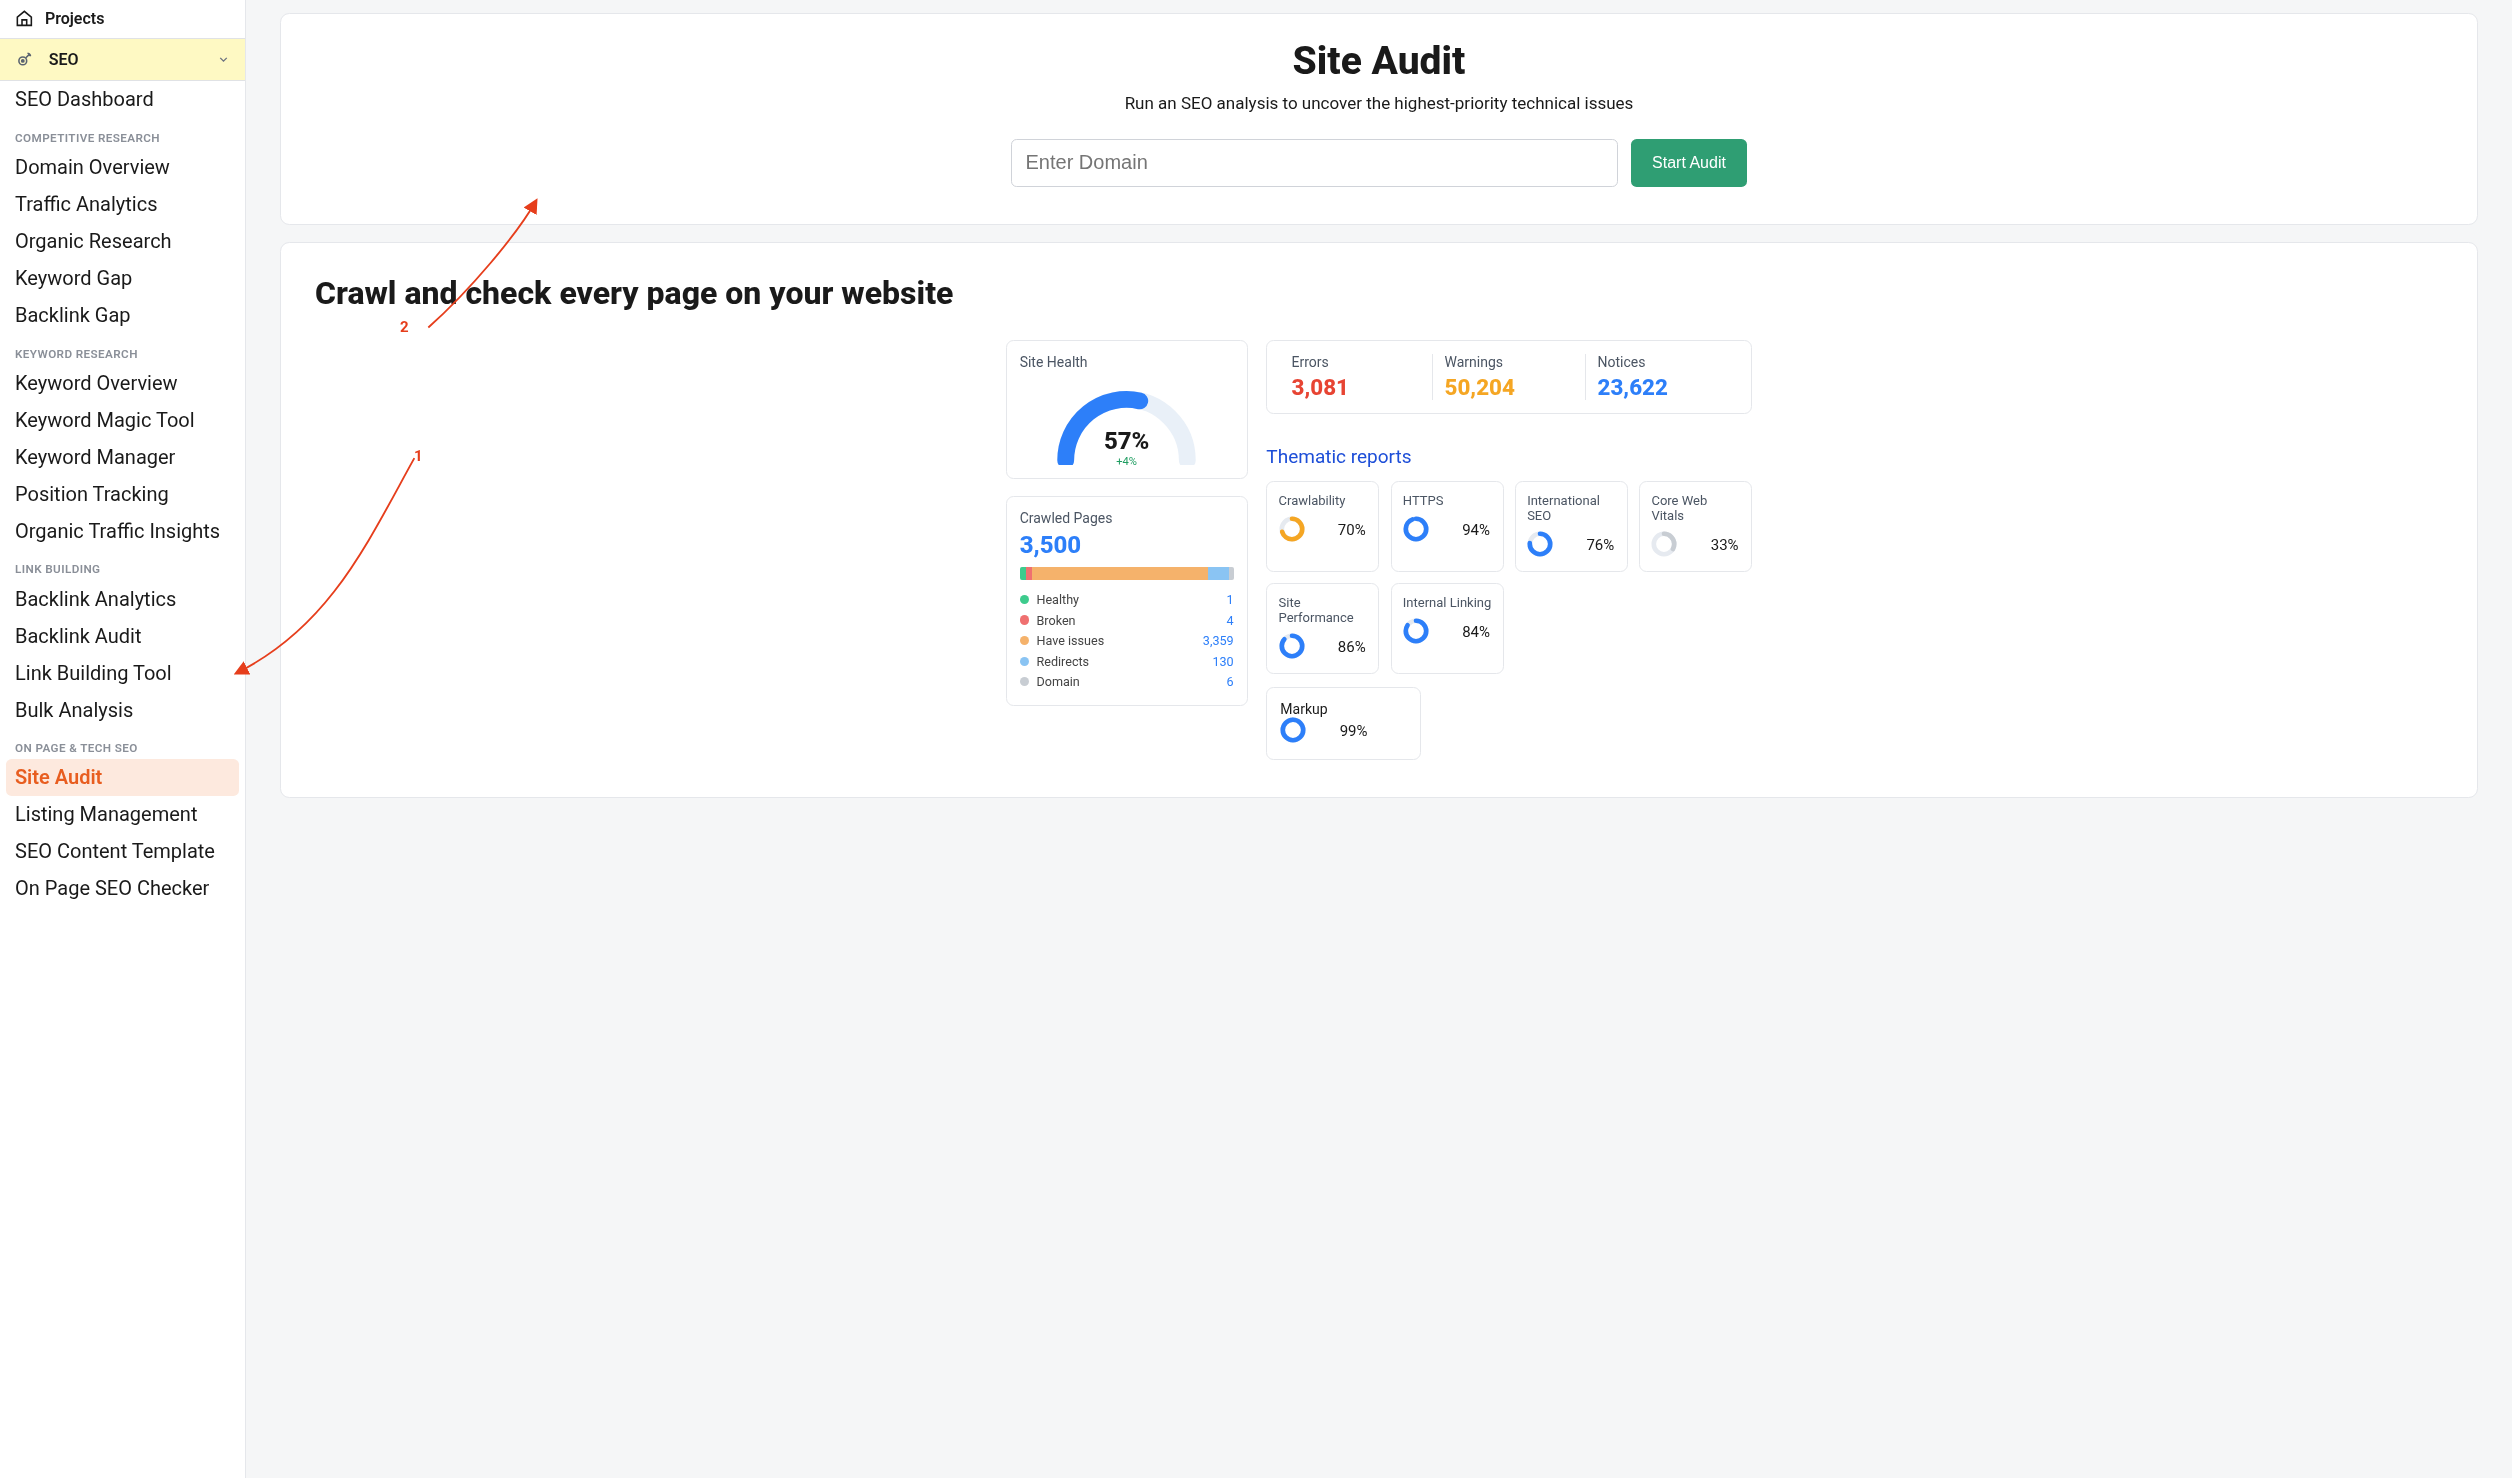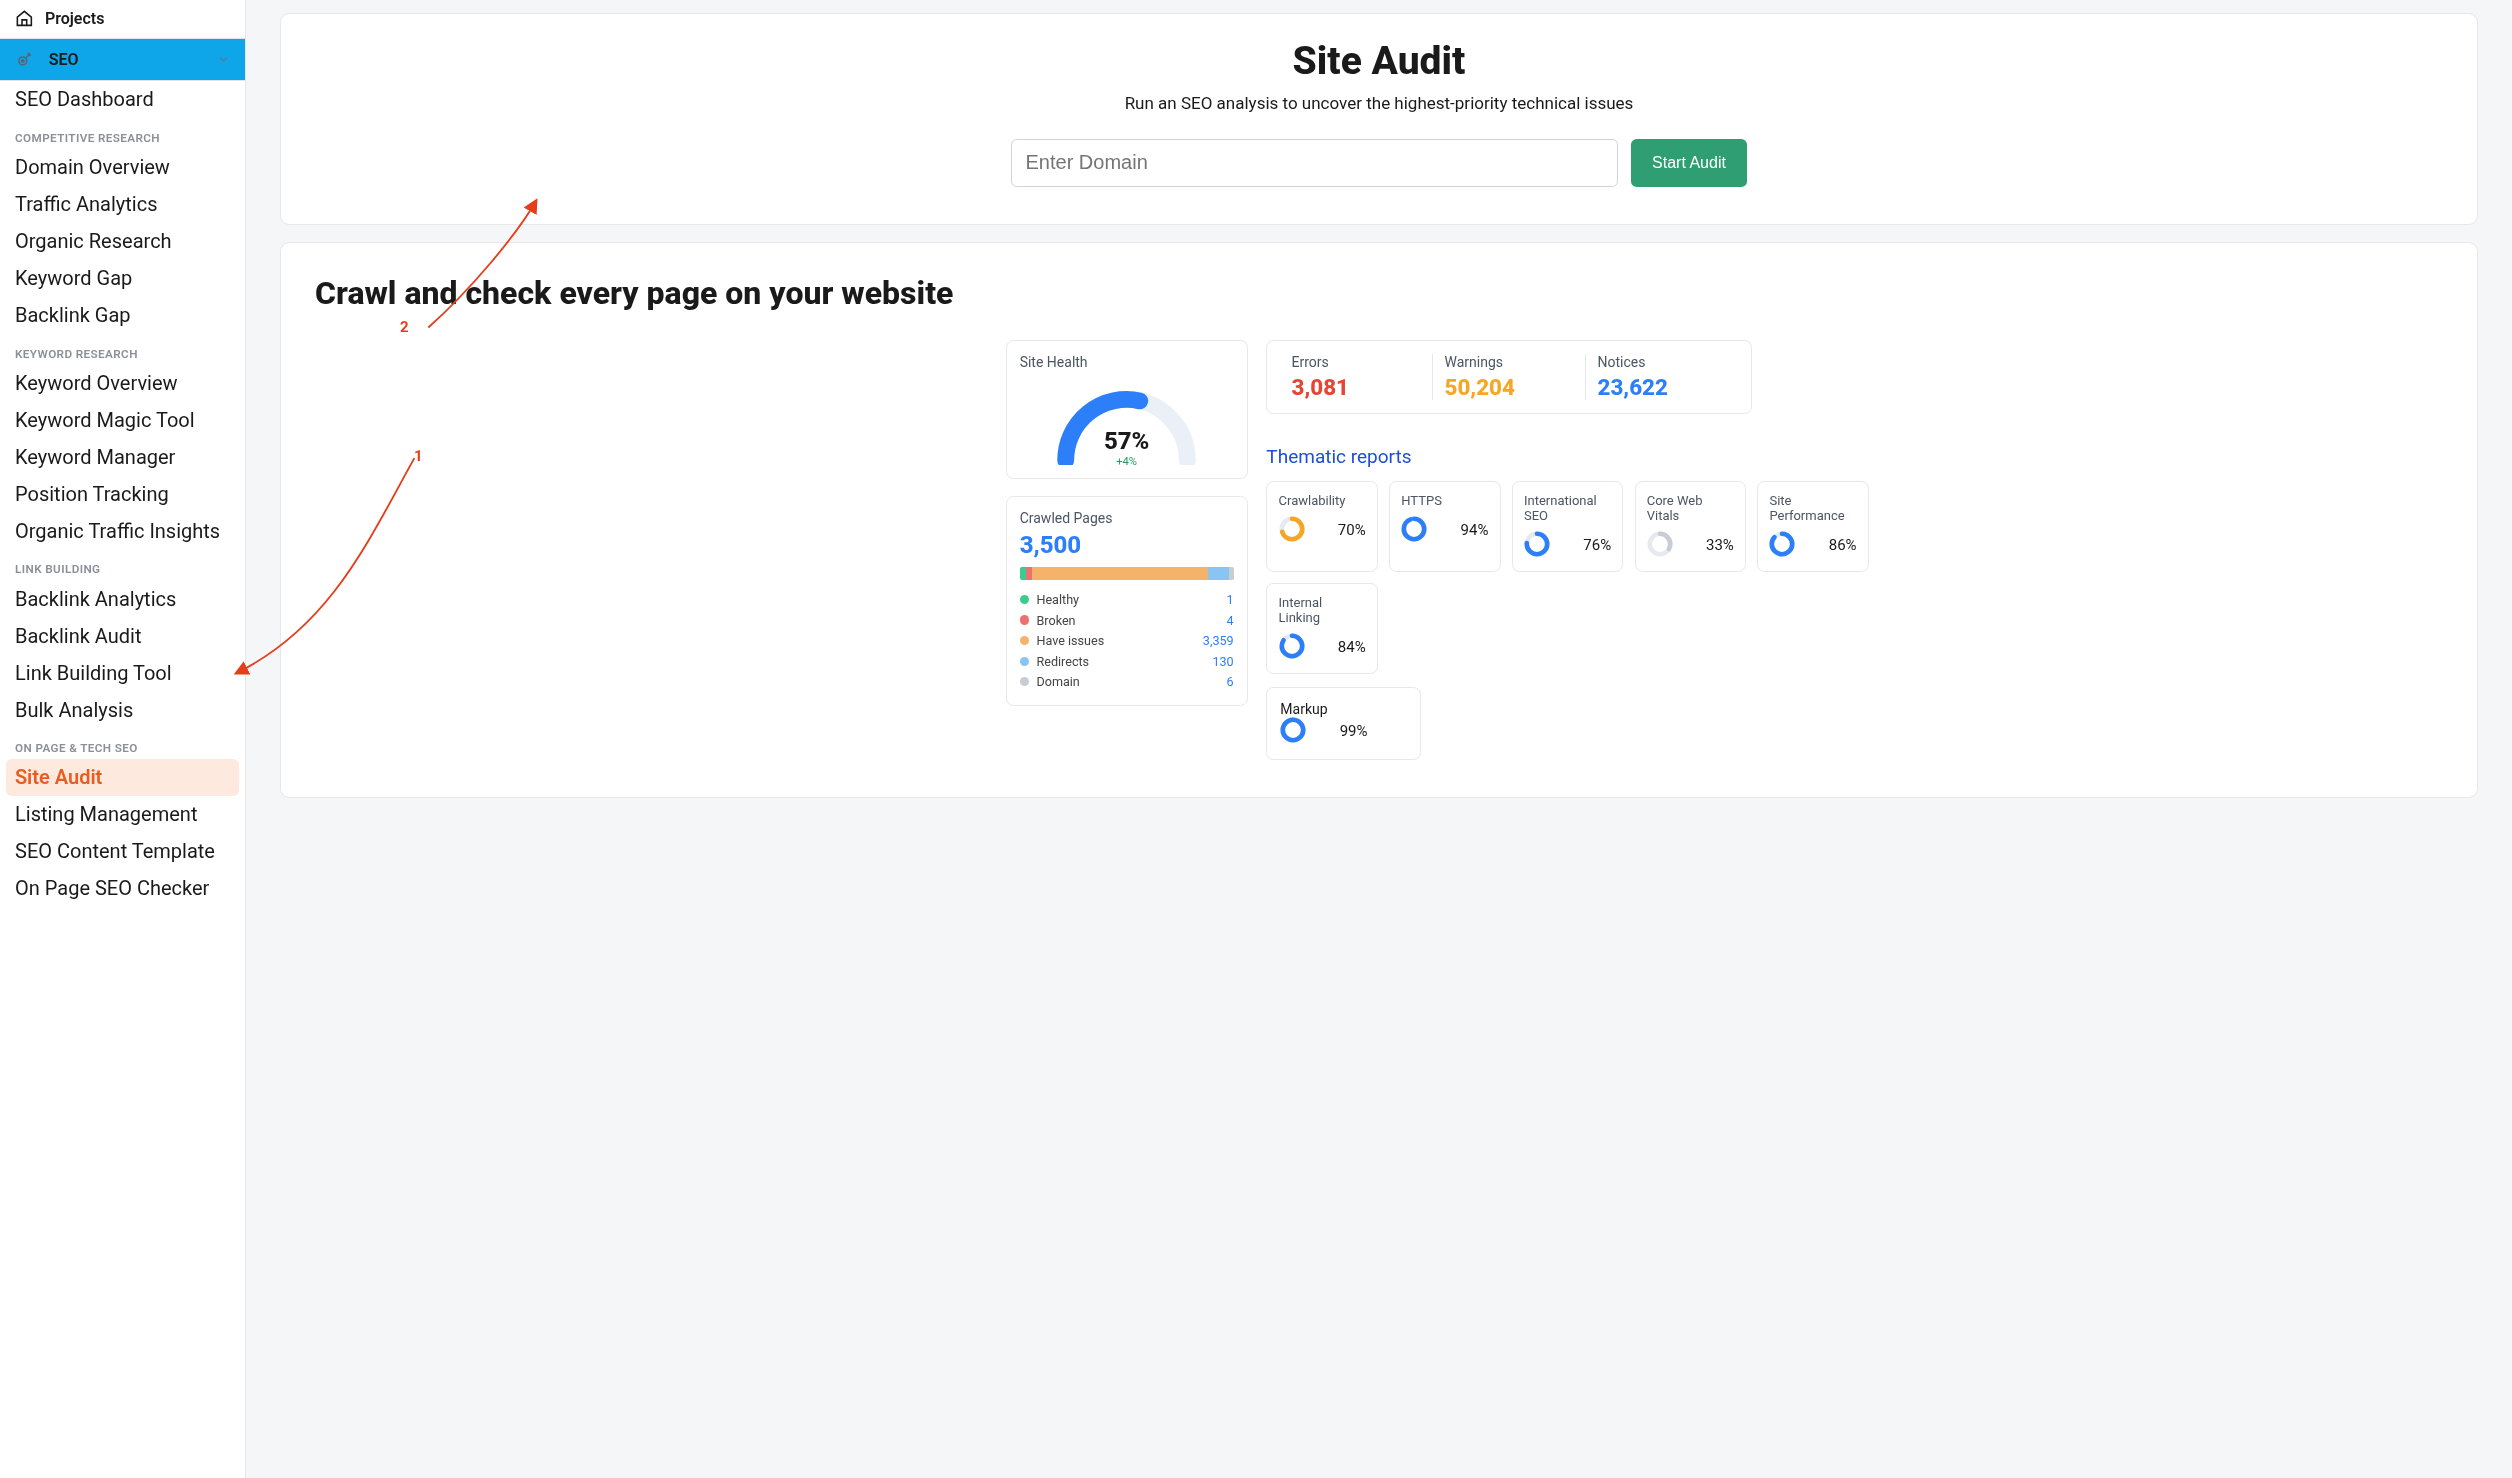--- a/index.html
+++ b/index.html
@@ -26,21 +26,21 @@
   padding: 9.3px 15px;
   font-size: 16px;
   font-weight: 600;
 }
 .side-top svg { width: 18.7px; height: 18.7px; }
 .side-expand {
   display: flex;
   align-items: center;
   justify-content: space-between;
   padding: 11.2px 15px;
-  background: #0ea5e9;
+  background: #fef9c3;
   border-top: 0.9px solid #e0e2e5;
   border-bottom: 0.9px solid #e0e2e5;
   font-size: 16px;
   font-weight: 600;
   cursor: pointer;
 }
 .side-expand .seo-left { display: flex; align-items: center; gap: 15px; }
 .side-expand svg.target { width: 18.7px; height: 18.7px; }
 .chev { width: 13px; height: 13px; stroke: #6b7280; }
 .side-item {
@@ -165,21 +165,21 @@
 .trio { display: flex; }
 .trio > div { flex: 1; padding: 0 11.2px; }
 .trio > div + div { border-left: 0.9px solid #e5e7eb; }
 .trio .cap { font-size: 14px; color: #4b5563; margin-bottom: 3.7px; }
 .trio .num { font-size: 22.4px; font-weight: 800; }
 .num-red { color: #e74433; }
 .num-orange { color: #f5a623; }
 .num-blue { color: #2d7ff9; }
 
 .thematic-label { font-size: 19px; color: #1d4ed8; margin-top: 18px; }
-.theme-grid { display: grid; grid-template-columns: repeat(5, 1fr); gap: 11.2px; }
+.theme-grid { display: grid; grid-template-columns: repeat(4, 1fr); gap: 11.2px; }
 .theme-grid .box { padding: 11.2px; }
 .theme-grid .cap { font-size: 13px; color: #4b5563; margin-bottom: 7.5px; }
 .mini { display: flex; align-items: center; gap: 9.3px; }
 .mini svg { width: 26px; height: 26px; }
 .mini .pct { font-size: 15px; margin-left: 24px; }
 .theme-single { width: calc((100% - 22.4px) / 3); }
 
 
 .annot {
   position: absolute;

